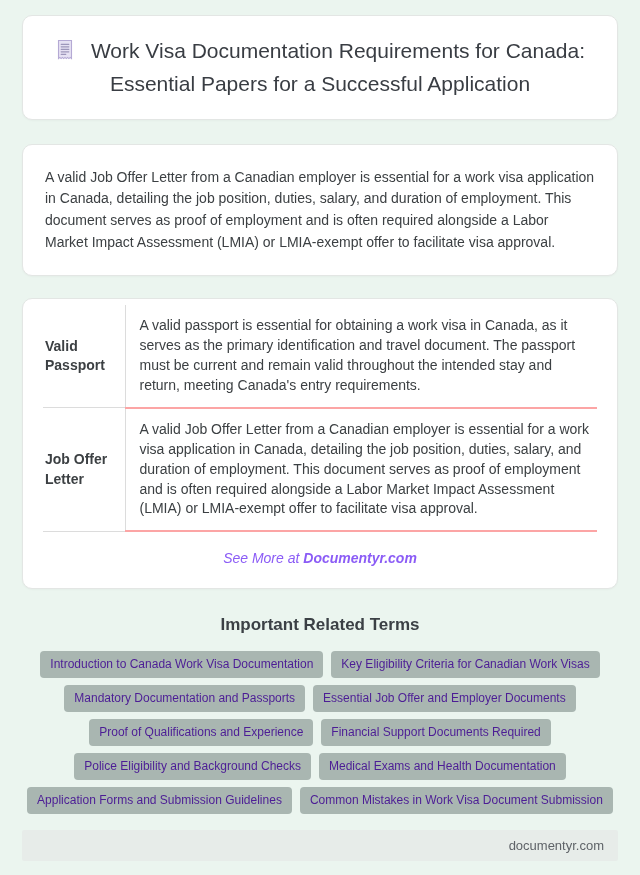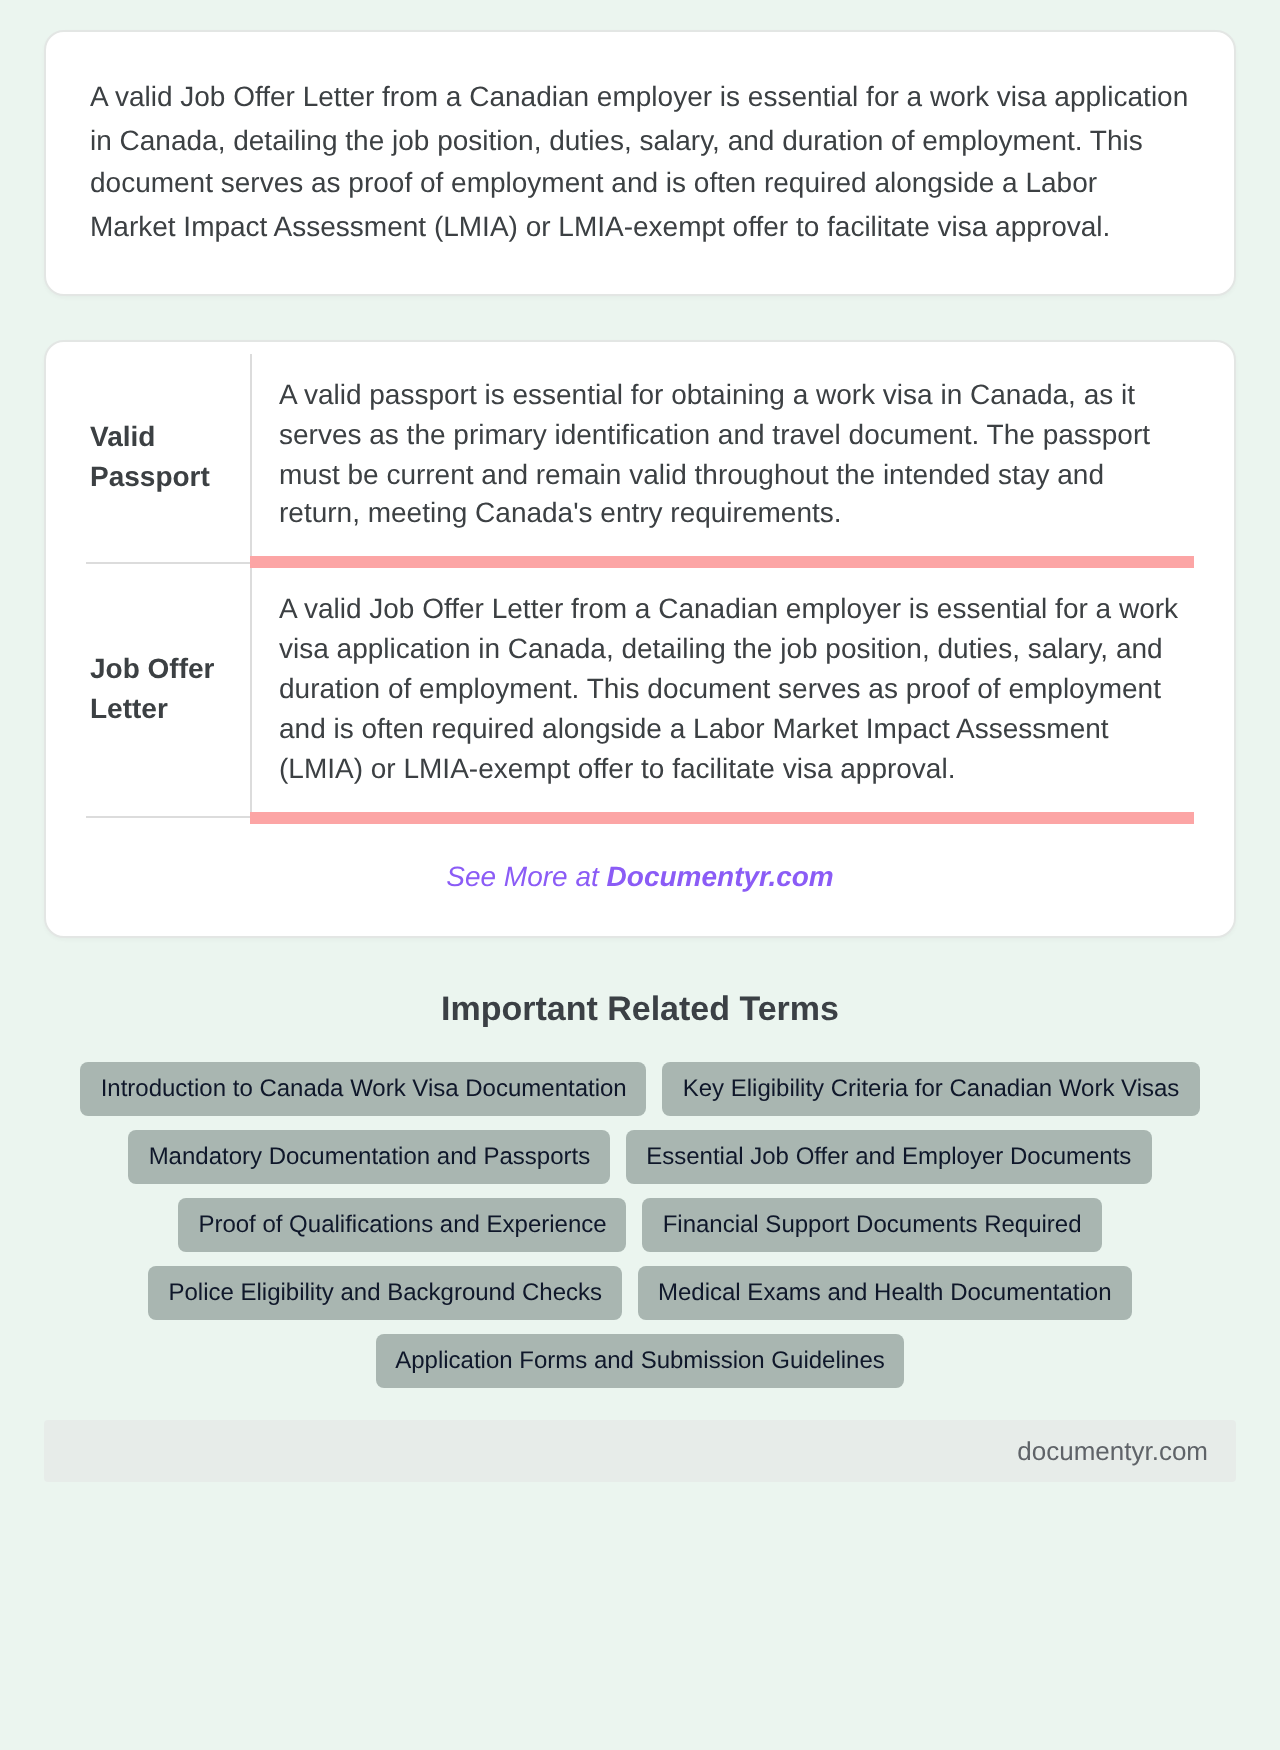--- a/index.html
+++ b/index.html
@@ -67,21 +67,21 @@
     font-weight: 700;
     text-align: left;
     vertical-align: middle;
     padding: 11px 12px 11px 2px;
     border-bottom: 1px solid #dcdcdc;
     line-height: 1.4;
   }
   table.doc-table td {
     padding: 11px 2px 11px 14px;
     border-left: 1px solid #dcdcdc;
-    border-bottom: 6px solid #fca5a5;
+    border-bottom: 2px solid #fca5a5;
     line-height: 1.42;
     vertical-align: middle;
   }
   .see-more {
     margin-top: 18px;
     text-align: center;
     font-style: italic;
     font-size: 14px;
     color: #8b5cf6;
   }
@@ -97,21 +97,21 @@
   .chips {
     display: flex;
     flex-wrap: wrap;
     justify-content: center;
     gap: 7px 8px;
     margin-bottom: 16px;
   }
   .chip {
     display: inline-block;
     background: #a9b6b1;
-    color: #0f172a;
+    color: #4c1d95;
     font-size: 12px;
     line-height: 1.25;
     padding: 6px 10px;
     border-radius: 4px;
     text-decoration: none;
     white-space: nowrap;
     cursor: pointer;
   }
   
   .footer-bar {
@@ -124,20 +124,36 @@
     padding-right: 14px;
     font-size: 13px;
     color: #5f6368;
   }
 </style>
 </head>
 <body>
 
 <div class="wrap">
 
+  <div class="card title-card">
+    <h1>
+      <span class="doc-icon">
+        <svg width="20" height="22" viewBox="0 0 20 22" aria-hidden="true">
+          <path d="M3.5 1.5 H16.5 V19.6 L15.2 18.4 L13.9 19.6 L12.6 18.4 L11.3 19.6 L10 18.4 L8.7 19.6 L7.4 18.4 L6.1 19.6 L4.8 18.4 L3.5 19.6 Z" fill="#e6e1f3" stroke="#b4a9d4" stroke-width="1.1"></path>
+          <g stroke="#9d96ba" stroke-width="1.2" stroke-linecap="round">
+            <line x1="6.2" y1="5.3" x2="13.8" y2="5.3"></line>
+            <line x1="6.2" y1="7.8" x2="13.8" y2="7.8"></line>
+            <line x1="6.2" y1="10.3" x2="13.8" y2="10.3"></line>
+            <line x1="6.2" y1="12.8" x2="13.8" y2="12.8"></line>
+            <line x1="6.2" y1="15.3" x2="10.8" y2="15.3"></line>
+          </g>
+        </svg>
+      </span><span>Work Visa Documentation Requirements for Canada: Essential Papers for a Successful Application</span>
+    </h1>
+  </div>
 
   <div class="card summary-card">
     <p>A valid Job Offer Letter from a Canadian employer is essential for a work visa application in Canada, detailing the job position, duties, salary, and duration of employment. This document serves as proof of employment and is often required alongside a Labor Market Impact Assessment (LMIA) or LMIA-exempt offer to facilitate visa approval.</p>
   </div>
 
   <div class="card table-card">
     <table class="doc-table">
       <tbody>
         <tr>
           <th>Valid Passport</th>
@@ -157,19 +173,20 @@
   <div class="chips">
     <a class="chip">Introduction to Canada Work Visa Documentation</a>
     <a class="chip">Key Eligibility Criteria for Canadian Work Visas</a>
     <a class="chip">Mandatory Documentation and Passports</a>
     <a class="chip">Essential Job Offer and Employer Documents</a>
     <a class="chip">Proof of Qualifications and Experience</a>
     <a class="chip">Financial Support Documents Required</a>
     <a class="chip">Police Eligibility and Background Checks</a>
     <a class="chip">Medical Exams and Health Documentation</a>
     <a class="chip">Application Forms and Submission Guidelines</a>
+    <a class="chip">Common Mistakes in Work Visa Document Submission</a>
   </div>
 
   <div class="footer-bar">
     <span>documentyr.com</span>
   </div>
 
 </div>
 
 </body></html>

